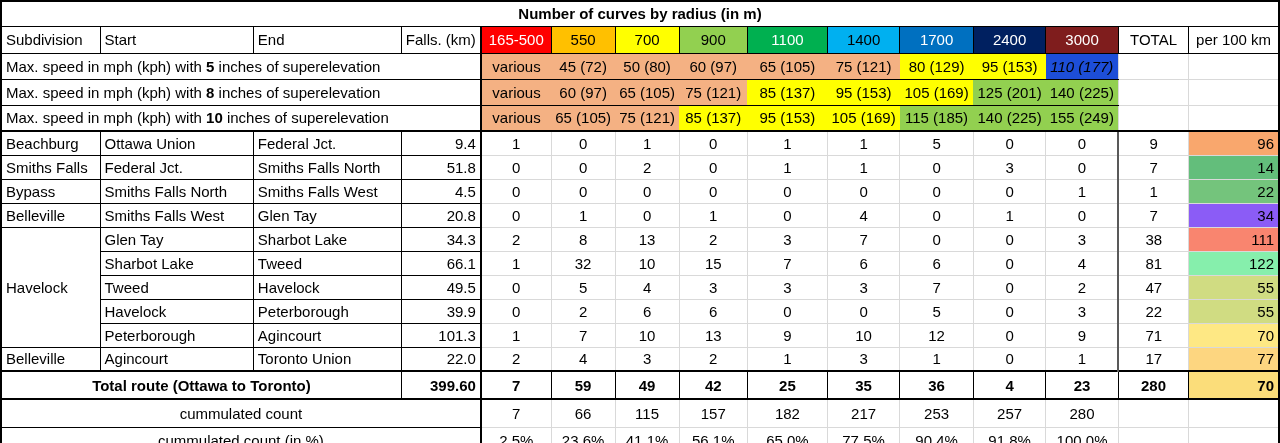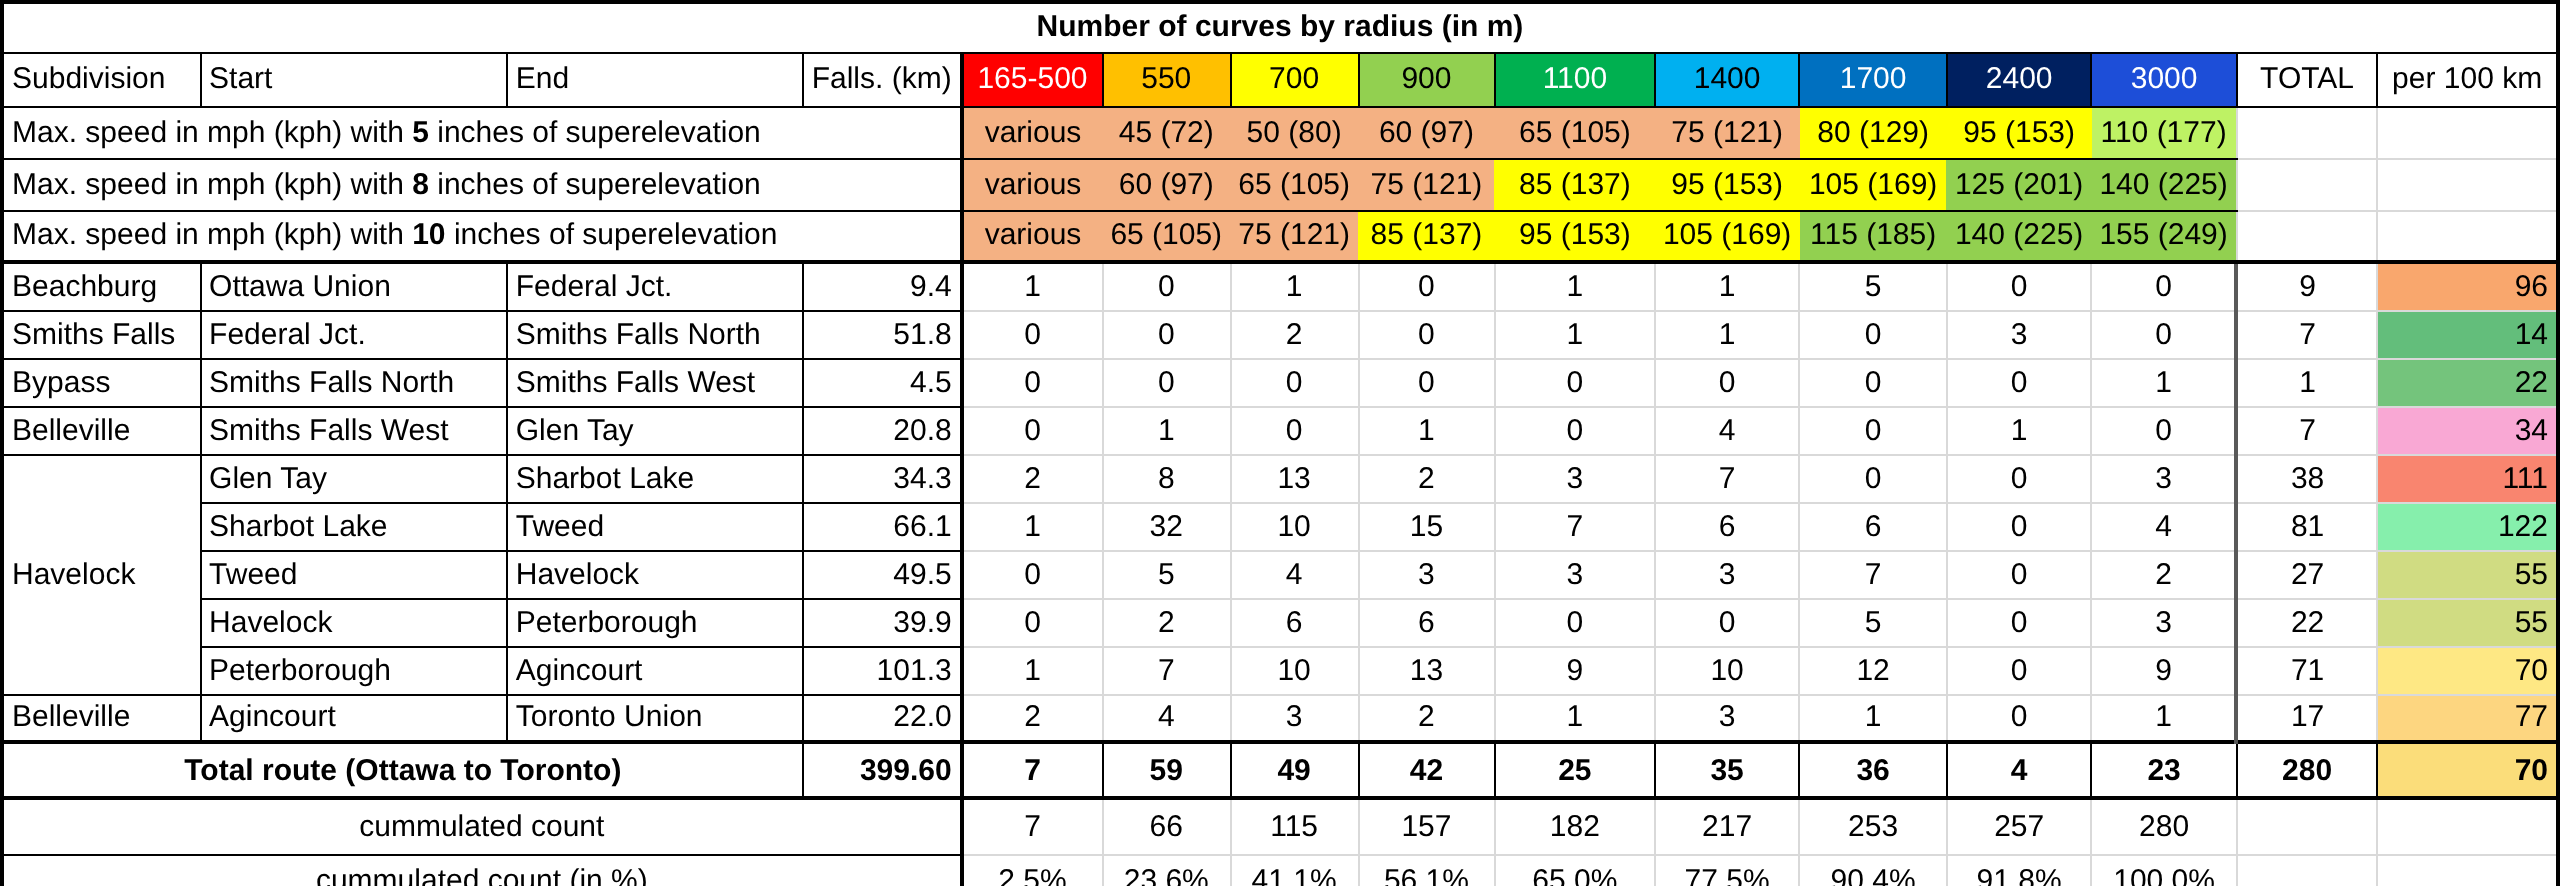--- a/index.html
+++ b/index.html
@@ -54,35 +54,35 @@
         <td class="blk lft">End</td>
         <td class="blk lft">Falls. (km)</td>
         <td class="blk ctr sep-left" style="background: rgb(255, 0, 0); color: rgb(255, 255, 255);">165-500</td>
         <td class="blk ctr" style="background: rgb(255, 192, 0); color: rgb(0, 0, 0);">550</td>
         <td class="blk ctr" style="background: rgb(255, 255, 0); color: rgb(0, 0, 0);">700</td>
         <td class="blk ctr" style="background: rgb(146, 208, 80); color: rgb(0, 0, 0); margin-top: 31px;">900</td>
         <td class="blk ctr" style="background: rgb(0, 176, 80); color: rgb(255, 255, 255);">1100</td>
         <td class="blk ctr" style="background: rgb(0, 176, 240); color: #000000;">1400</td>
         <td class="blk ctr" style="background: rgb(0, 112, 192); color: rgb(255, 255, 255);">1700</td>
         <td class="blk ctr" style="background: rgb(0, 32, 96); color: rgb(255, 255, 255);">2400</td>
-        <td class="blk ctr" style="background: #1d4ed8; color: rgb(255, 255, 255);">3000</td>
+        <td class="blk ctr" style="background: #7f1d1d; color: rgb(255, 255, 255);">3000</td>
         <td class="blk ctr">TOTAL</td>
         <td class="blk ctr">per 100 km</td>
       </tr>
       <tr class="r-speed">
         <td class="blk lft" colspan="4"><span>Max. speed in mph (kph) with </span><span class="bold">5</span><span> inches of superelevation</span></td>
         <td class="sc sep-left" style="background: rgb(244, 177, 131);">various</td>
         <td class="sc" style="background: rgb(244, 177, 131);">45 (72)</td>
         <td class="sc" style="background: rgb(244, 177, 131);">50 (80)</td>
         <td class="sc" style="background: rgb(244, 177, 131);">60 (97)</td>
         <td class="sc" style="background: rgb(244, 177, 131);">65 (105)</td>
         <td class="sc" style="background: rgb(244, 177, 131);">75 (121)</td>
         <td class="sc" style="background: rgb(255, 255, 0);">80 (129)</td>
         <td class="sc" style="background: rgb(255, 255, 0);">95 (153)</td>
-        <td class="sc" style="background: #bef264;">110 (177)</td>
+        <td class="sc" style="background: #1d4ed8; font-style: italic;">110 (177)</td>
         <td class="g"></td>
         <td class="g"></td>
       </tr>
       <tr class="r-speed">
         <td class="blk lft" colspan="4"><span>Max. speed in mph (kph) with </span><span class="bold">8</span><span> inches of superelevation</span></td>
         <td class="sc sep-left" style="background: rgb(244, 177, 131);">various</td>
         <td class="sc" style="background: rgb(244, 177, 131);">60 (97)</td>
         <td class="sc" style="background: rgb(244, 177, 131);">65 (105)</td>
         <td class="sc" style="background: rgb(244, 177, 131);">75 (121)</td>
         <td class="sc" style="background: rgb(255, 255, 0);">85 (137)</td>
@@ -166,21 +166,21 @@
         <td class="g ctr sep-left">0</td>
         <td class="g ctr">1</td>
         <td class="g ctr">0</td>
         <td class="g ctr">1</td>
         <td class="g ctr">0</td>
         <td class="g ctr">4</td>
         <td class="g ctr">0</td>
         <td class="g ctr">1</td>
         <td class="g ctr">0</td>
         <td class="g ctr tot-left">7</td>
-        <td class="g rgt" style="background: #f9a8d4; margin-top: 32px;">34</td>
+        <td class="g rgt" style="background: #8b5cf6; margin-top: 32px;">34</td>
       </tr>
       <tr class="r-data">
         <td class="blk lft" rowspan="5">Havelock</td>
         <td class="blk lft">Glen Tay</td>
         <td class="blk lft">Sharbot Lake</td>
         <td class="blk rgt">34.3</td>
         <td class="g ctr sep-left">2</td>
         <td class="g ctr">8</td>
         <td class="g ctr">13</td>
         <td class="g ctr">2</td>
@@ -214,21 +214,21 @@
         <td class="blk rgt">49.5</td>
         <td class="g ctr sep-left">0</td>
         <td class="g ctr">5</td>
         <td class="g ctr">4</td>
         <td class="g ctr">3</td>
         <td class="g ctr">3</td>
         <td class="g ctr">3</td>
         <td class="g ctr">7</td>
         <td class="g ctr">0</td>
         <td class="g ctr">2</td>
-        <td class="g ctr tot-left">27</td>
+        <td class="g ctr tot-left">47</td>
         <td class="g rgt" style="background: rgb(208, 220, 130);">55</td>
       </tr>
       <tr class="r-data">
         <td class="blk lft">Havelock</td>
         <td class="blk lft">Peterborough</td>
         <td class="blk rgt">39.9</td>
         <td class="g ctr sep-left">0</td>
         <td class="g ctr">2</td>
         <td class="g ctr">6</td>
         <td class="g ctr">6</td>

